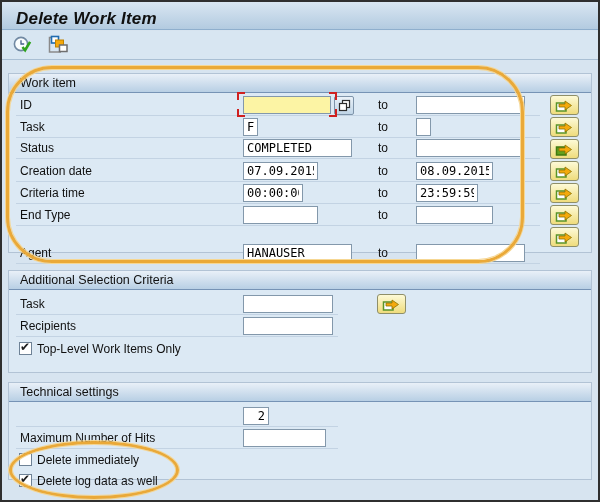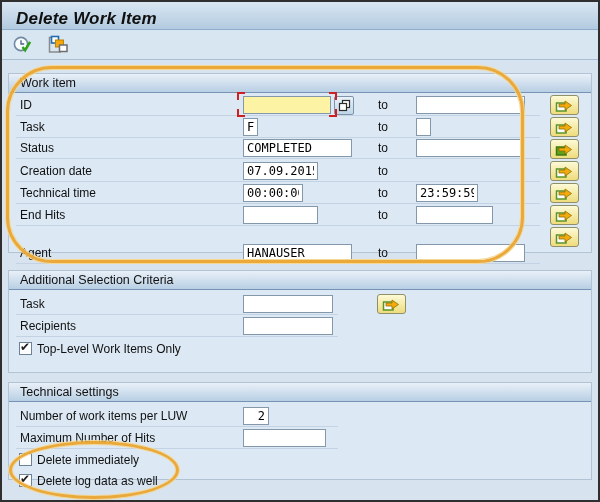--- a/index.html
+++ b/index.html
@@ -146,31 +146,32 @@
       <span class="lbl">Status</span>
       <input class="fld c1 w92" value="COMPLETED" style="">
       <span class="to-lbl">to</span>
       <input class="fld c2 w92" value="" style="">
     </div>
 
     <div class="row uline wide-u" style="top:86px;">
       <span class="lbl">Creation date</span>
       <input class="fld c1 w75" value="07.09.2015" style="">
       <span class="to-lbl">to</span>
+      <input class="fld c2 w77" value="08.09.2015" style="">
     </div>
 
     <div class="row uline wide-u" style="top:108px;">
-      <span class="lbl">Technical time</span>
+      <span class="lbl">Criteria time</span>
       <input class="fld c1 w60" value="00:00:00" style="">
       <span class="to-lbl">to</span>
       <input class="fld c2 w62" value="23:59:59" style="">
     </div>
 
     <div class="row uline wide-u" style="top:130px;">
-      <span class="lbl">End Hits</span>
+      <span class="lbl">End Type</span>
       <input class="fld c1 w75" value="" style="">
       <span class="to-lbl">to</span>
       <input class="fld c2 w77" value="" style="">
     </div>
 
     <div class="row uline wide-u" style="top:152px;margin-top:16px;">
       <span class="lbl">Agent</span>
       <input class="fld c1 w92" value="HANAUSER" style="">
       <span class="to-lbl">to</span>
       <input class="fld c2 w92" value="" style="">
@@ -248,21 +249,20 @@
     <svg width="20" height="16" viewBox="0 0 20 16">
       <rect x="1.5" y="6" width="9.5" height="8" fill="#fff" stroke="#5a9428" stroke-width="1.5"></rect>
       <path d="M4 7 h6 V4 L16.5 8.5 L10 13 V10 H4 z" fill="#f4a90c" stroke="#8a7200" stroke-width="0.8"></path>
     </svg>
   </div>
 
   <div class="gbox" style="top:382px;height:98px;">
     <div class="gbox-hd">Technical settings</div>
 
     <div class="row uline mid-u" style="top:22px;">
-      <span class="lbl">Number of work items per LUW</span>
       <input class="fld c1 w26" value="2" style="">
     </div>
     <div class="row uline mid-u" style="top:44px;">
       <span class="lbl">Maximum Number of Hits</span>
       <input class="fld c1 w83" value="" style="">
     </div>
     <div class="cbrow" style="top:90px;left:0;right:0;">
       <span class="checkbox on"></span>
       <span class="cb-lbl">Delete log data as well</span>
     </div>

